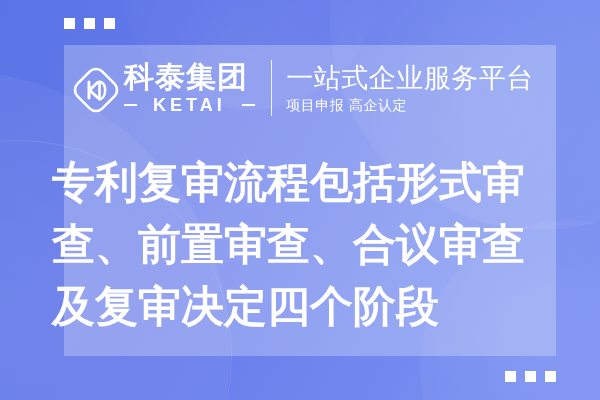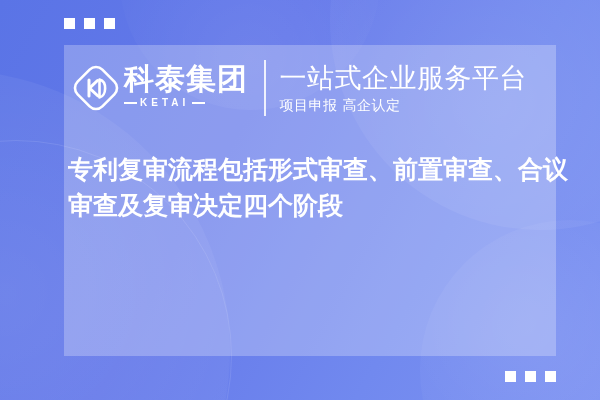--- a/index.html
+++ b/index.html
@@ -84,21 +84,21 @@
     width: 100%;
     height: 86px;
     display: flex;
     align-items: center;
     padding-left: 8px;
     box-sizing: border-box;
   }
 
   .logo-block {
     display: flex;
-    align-items: flex-start;
+    align-items: flex-end;
     flex: 0 0 auto;
   }
 
   .logo-mark {
     width: 48px;
     height: 48px;
     flex: 0 0 auto;
     margin-right: 4px;
   }
 
@@ -114,28 +114,28 @@
     font-size: 30px;
     font-weight: 700;
     color: #ffffff;
     letter-spacing: 1px;
     white-space: nowrap;
   }
 
   .logo-en {
     margin-top: 4px;
     font-family: "Liberation Sans", sans-serif;
-    font-size: 10px;
+    font-size: 18px;
     font-weight: 700;
     color: #ffffff;
     letter-spacing: 4px;
     white-space: nowrap;
     display: flex;
     align-items: center;
-    gap: 3px;
+    gap: 16px;
   }
   .logo-en .rule {
     display: inline-block;
     width: 13px;
     height: 2.5px;
     background: #ffffff;
   }
 
   .divider {
     width: 1.5px;
@@ -169,25 +169,25 @@
     font-weight: 400;
     color: #ffffff;
     letter-spacing: 0.5px;
     line-height: 1.15;
     white-space: nowrap;
   }
 
   
   .headline {
     position: absolute;
-    left: 68px;
+    left: 52px;
     top: 152px;
     width: 500px;
     font-family: "DejaVu Sans", "Liberation Sans", sans-serif;
-    font-size: 25px;
+    font-size: 43px;
     font-weight: 700;
     color: #ffffff;
     line-height: 1.44;
     letter-spacing: 0px;
   }
 </style>
 </head>
 <body>
 
 <div id="banner">

